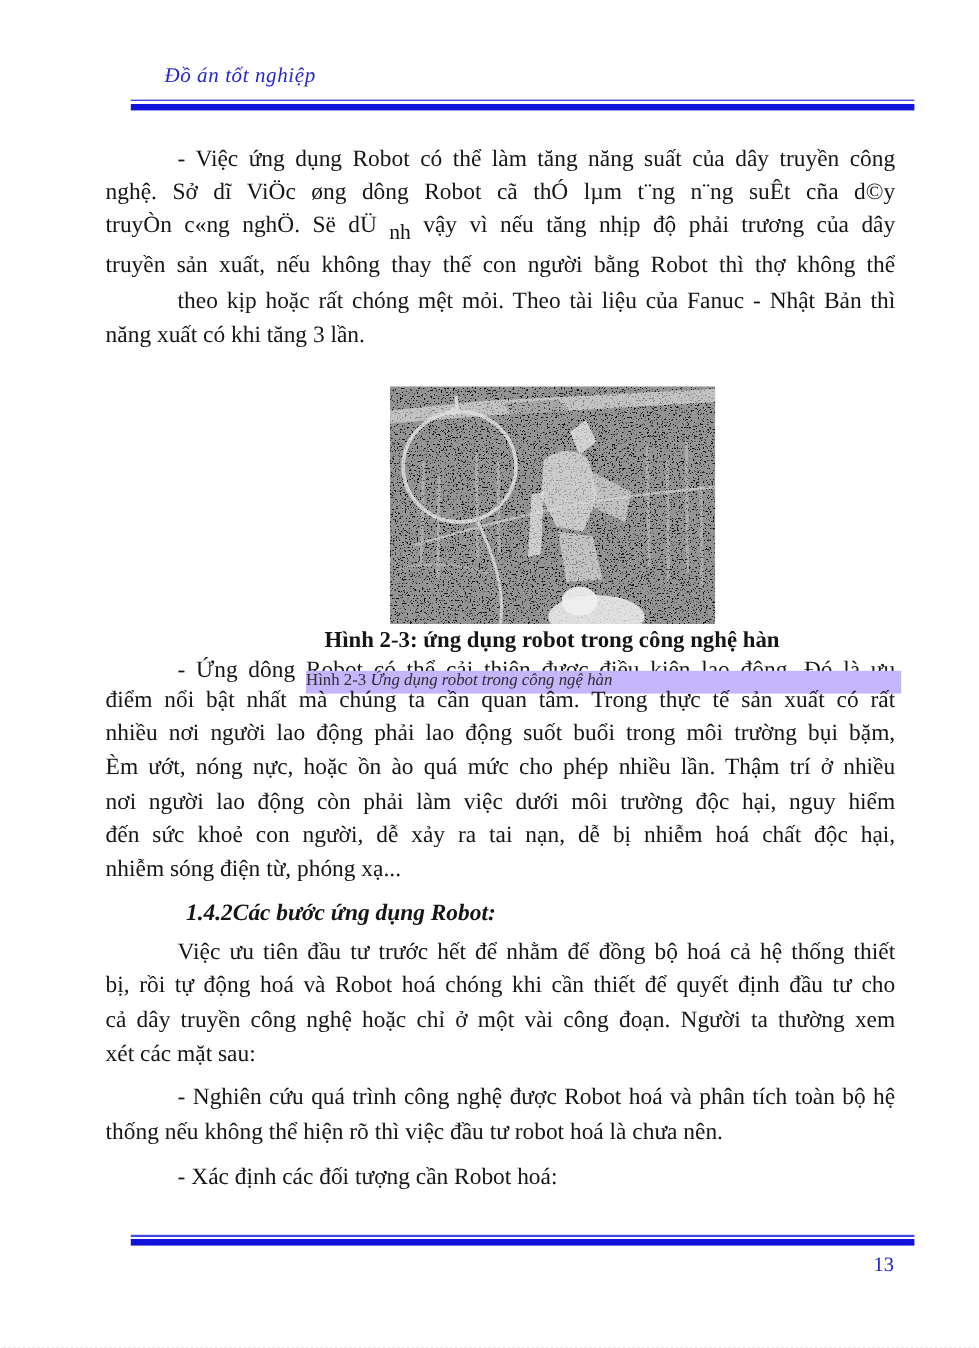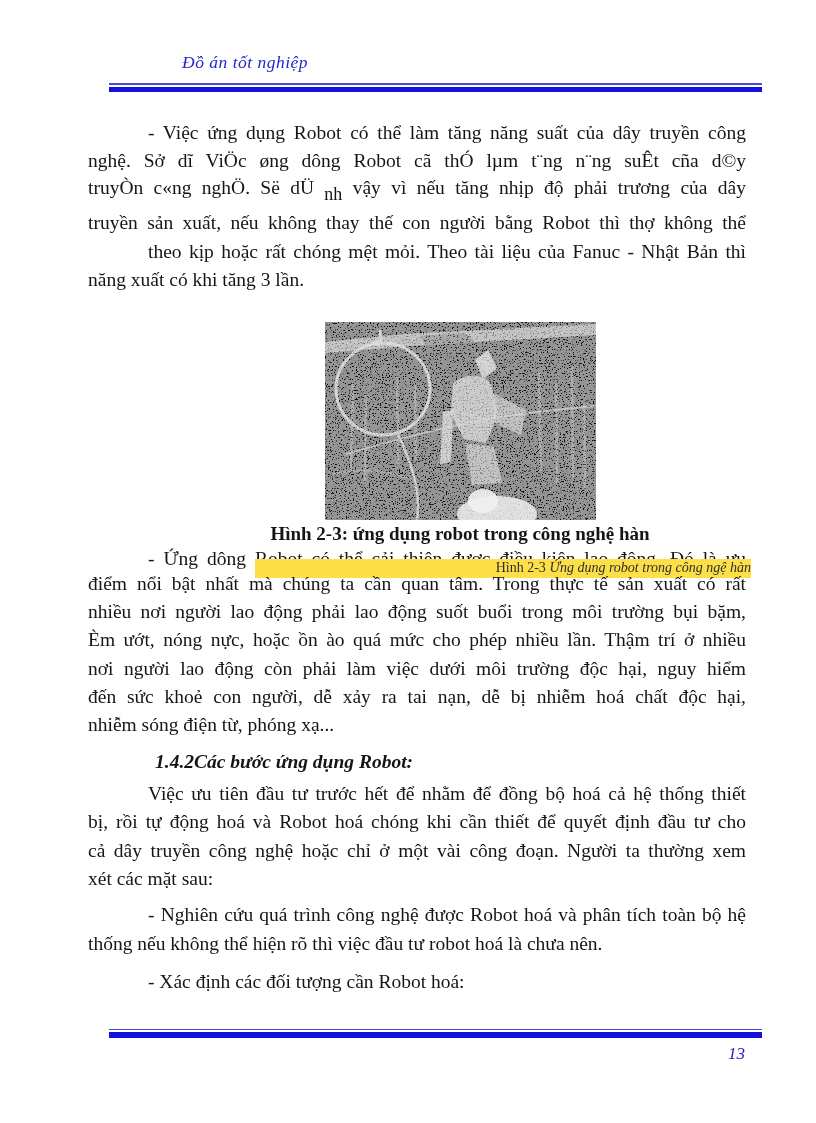--- a/index.html
+++ b/index.html
@@ -9,55 +9,55 @@
     background:#ffffff;
     font-family:"Liberation Serif", serif;
     color:#151515;
     overflow:hidden;
     border-bottom:2px dotted #bcbcbc;
   }
   
   .header-title{
     position:absolute;left:137px;top:52px;
     font-size:17.5px;font-style:italic;
-    color:#2626c9;letter-spacing:.5px;margin-left:45px;
+    color:#2626c9;letter-spacing:.5px;
   }
   .rule{
     position:absolute;left:109px;width:653px;height:9px;
     background:linear-gradient(to bottom,
       #4646e0 0px,#4646e0 1.5px,
       #ffffff 1.5px,#ffffff 3.5px,
       #1212dd 3.5px,#1212dd 9px);
   }
   .rule.header{top:83px;}
   .rule.footer{top:1029px;}
   .page-number{
     position:absolute;left:88px;top:1044px;width:657px;
-    text-align:right;font-size:17px;font-style:italic;color:#2020c8;
+    text-align:right;font-size:17px;color:#2020c8;
   }
   
   .tblock{position:absolute;left:88px;width:658px;font-size:19.5px;}
   .bline{line-height:27.6px;}
   .jl{text-align:justify;text-align-last:justify;}
   .ll{text-align:left;}
   .indent{text-indent:60px;}
   .dropped{font-size:18px;vertical-align:-6px;}
   
   .figure{position:absolute;left:325px;top:322px;width:271px;height:198px;}
   .figure svg{display:block;}
   .fig-caption{
     position:absolute;left:130px;top:522px;width:660px;
     text-align:center;font-weight:bold;font-size:19px;line-height:24px;
   }
   
   .p3-first{position:absolute;left:88px;top:545px;width:658px;font-size:19.5px;}
   .overlay-box{
     position:absolute;left:255px;top:559px;width:496px;height:19px;
-    background:#fde047;
-    text-align:right;font-size:14px;line-height:18px;color:#2d2d2d;
+    background:#c4b5fd;
+    text-align:left;font-size:14px;line-height:18px;color:#2d2d2d;
     white-space:nowrap;
   }
   .overlay-box .cap-title{font-style:italic;}
   
   .heading{
     position:absolute;left:88px;top:748px;width:658px;
     font-size:19.5px;line-height:28px;font-weight:bold;font-style:italic;
     padding-left:0;
   }
   .heading .h-num{margin-left:67px;}

